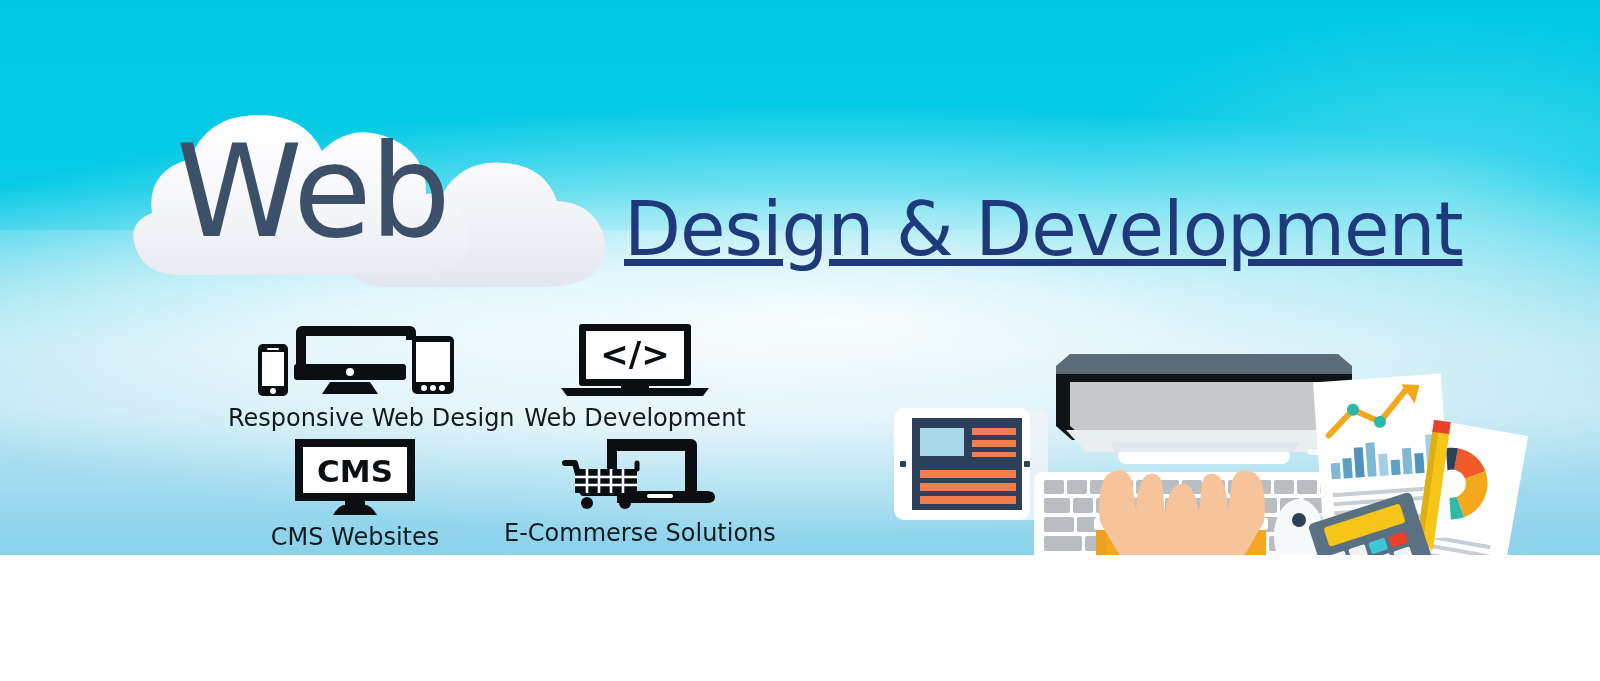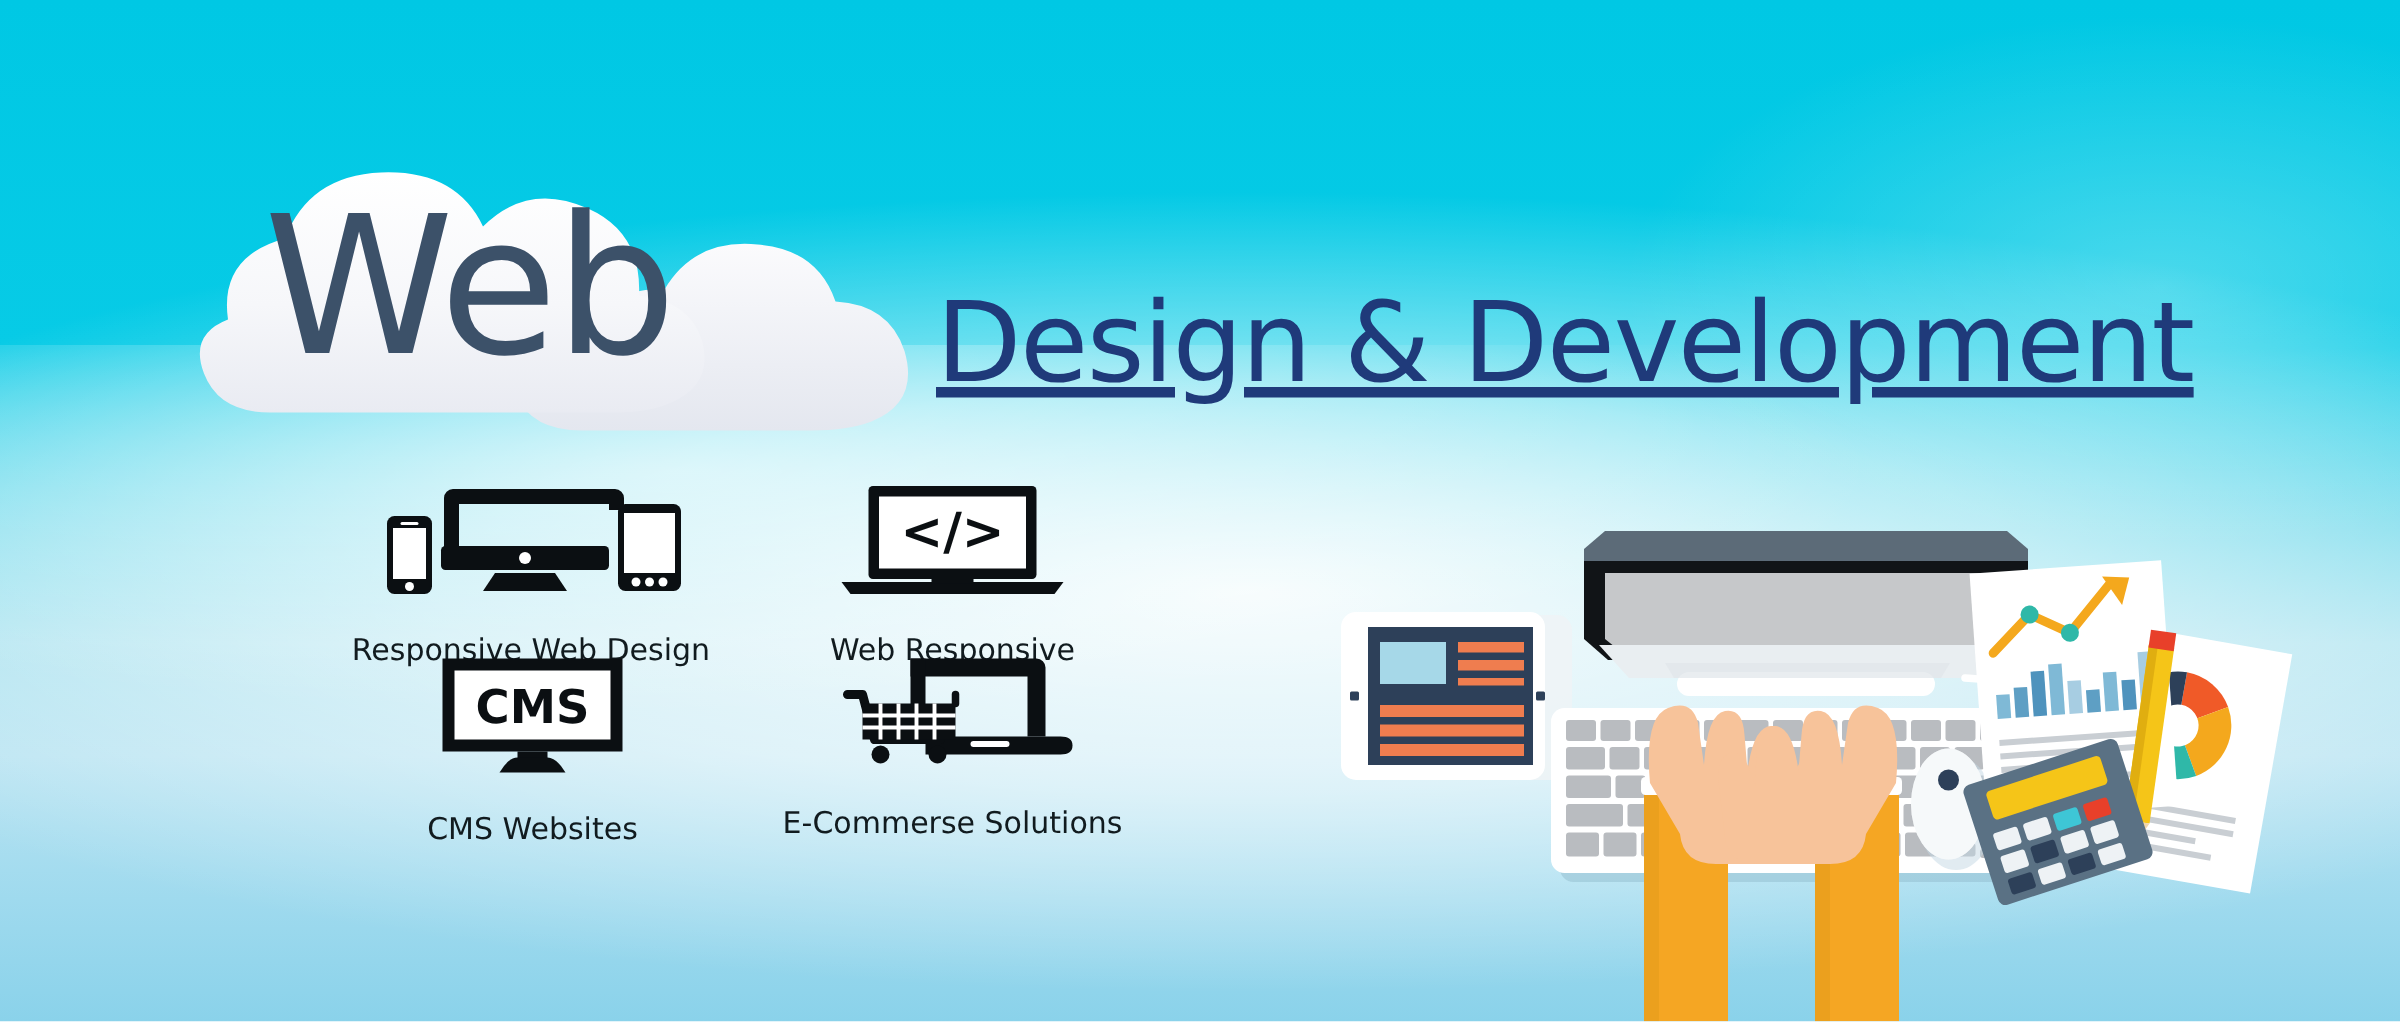--- a/index.html
+++ b/index.html
@@ -2,21 +2,21 @@
 <html><head>
 <meta charset="utf-8">
 <style>
   html,body{margin:0;padding:0;}
   body{
     width:1600px;height:681px;overflow:hidden;
     font-family:"Liberation Sans", sans-serif;
     position:relative;background:#fff;
   }
   #banner{
-    position:absolute;inset:0;width:1600px;height:681px;overflow:hidden;
+    position:absolute;inset:0;width:1600px;height:555px;overflow:hidden;
     background:
       radial-gradient(120% 70% at 52% 58%, rgba(255,255,255,.92) 0%, rgba(255,255,255,.55) 28%, rgba(255,255,255,0) 56%),
       linear-gradient(180deg,#00c8e4 0%, #07cbe6 34%, #6ed8ea 52%, #a9e2ef 63%, #b9e4f2 74%, #9fdaee 88%, #8ad2ea 100%);
   }
   
   .swoosh{
     position:absolute;left:-120px;top:230px;width:1900px;height:420px;
     background:radial-gradient(60% 55% at 30% 20%, rgba(255,255,255,.55), rgba(255,255,255,0) 70%);
     pointer-events:none;
   }
@@ -43,22 +43,22 @@
     font-weight:400;letter-spacing:-1px;white-space:nowrap;
     font-family:"DejaVu Sans","Liberation Sans",sans-serif;
     text-decoration:underline;
   }
 
   
   #services{position:absolute;left:228px;top:322px;width:540px;height:230px;}
   .svc{position:absolute;text-align:center;}
   .svc .glyph{display:block;margin:0 auto;}
   .svc .cap{
-    display:block;margin-top:18px;
-    font-size:20px;color:#111b1f;white-space:nowrap;
+    display:block;margin-top:2px;
+    font-size:24px;color:#111b1f;white-space:nowrap;
     font-family:"DejaVu Sans","Liberation Sans",sans-serif;
   }
   #svc-rwd{left:0;top:0;width:252px;}
   #svc-dev{left:296px;top:0;width:222px;}
   #svc-cms{left:22px;top:115px;width:210px;}
   #svc-ecom{left:276px;top:111px;width:262px;}
 
   
   #desk{position:absolute;left:880px;top:330px;width:700px;height:351px;}
   #desk svg{display:block;}
@@ -125,21 +125,21 @@
     <div class="svc" id="svc-dev">
       <span class="glyph">
         <svg width="160" height="76" viewBox="0 0 160 76" aria-hidden="true">
           <rect x="24" y="2" width="112" height="62" rx="3" fill="#0b0f12"></rect>
           <rect x="31" y="9" width="98" height="48" fill="#ffffff"></rect>
           <text x="80" y="44" text-anchor="middle" font-family="DejaVu Sans, sans-serif" font-size="34" font-weight="bold" fill="#0b0f12">&lt;/&gt;</text>
           <path d="M6 66 h148 l-6 8 H12 Z" fill="#0b0f12"></path>
           <rect x="66" y="64" width="28" height="3" fill="#0b0f12"></rect>
         </svg>
       </span>
-      <span class="cap">Web Responsive</span>
+      <span class="cap">Web Development</span>
     </div>
 
     <div class="svc" id="svc-cms">
       <span class="glyph">
         <svg width="140" height="80" viewBox="0 0 140 80" aria-hidden="true">
           <rect x="10" y="2" width="120" height="62" fill="#0b0f12"></rect>
           <rect x="18" y="10" width="104" height="46" fill="#ffffff"></rect>
           <text x="70" y="45" text-anchor="middle" font-family="DejaVu Sans, sans-serif" font-size="31" font-weight="bold" fill="#0b0f12">CMS</text>
           <path d="M60 64 h20 v6 h-20 Z" fill="#0b0f12"></path>
           <path d="M48 78 q6-10 12-10 h20 q6 0 12 10 Z" fill="#0b0f12"></path>

